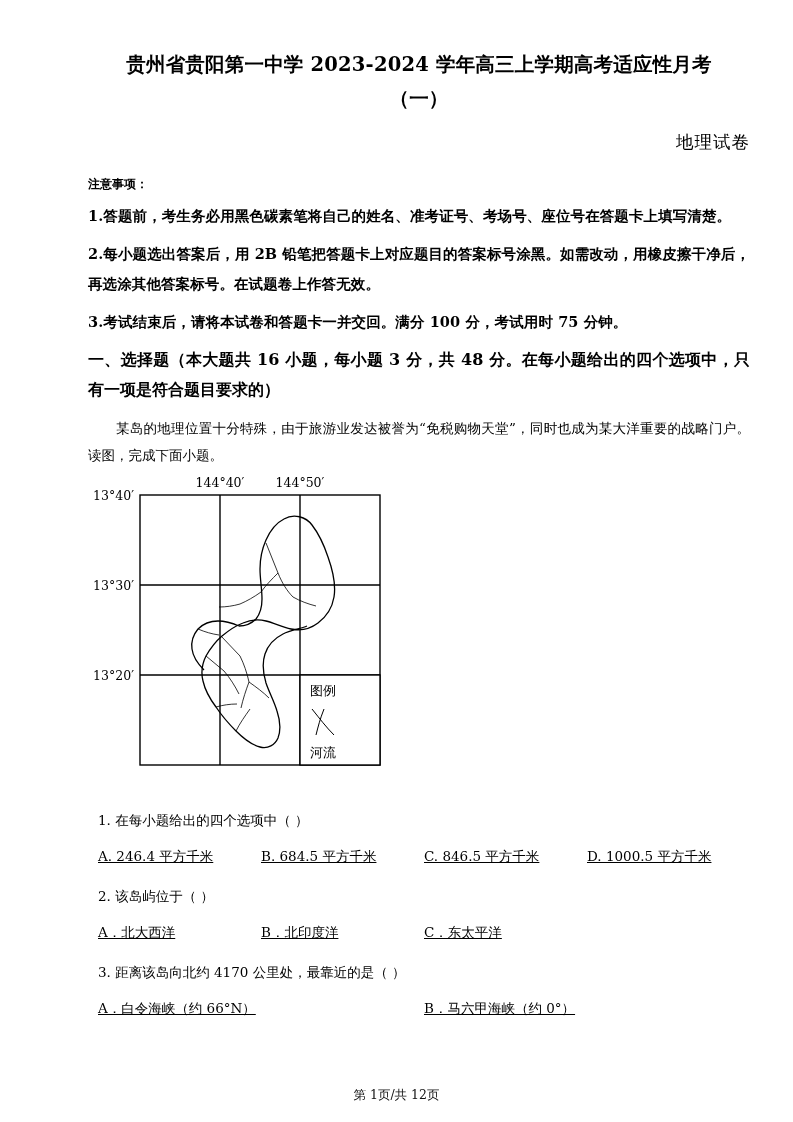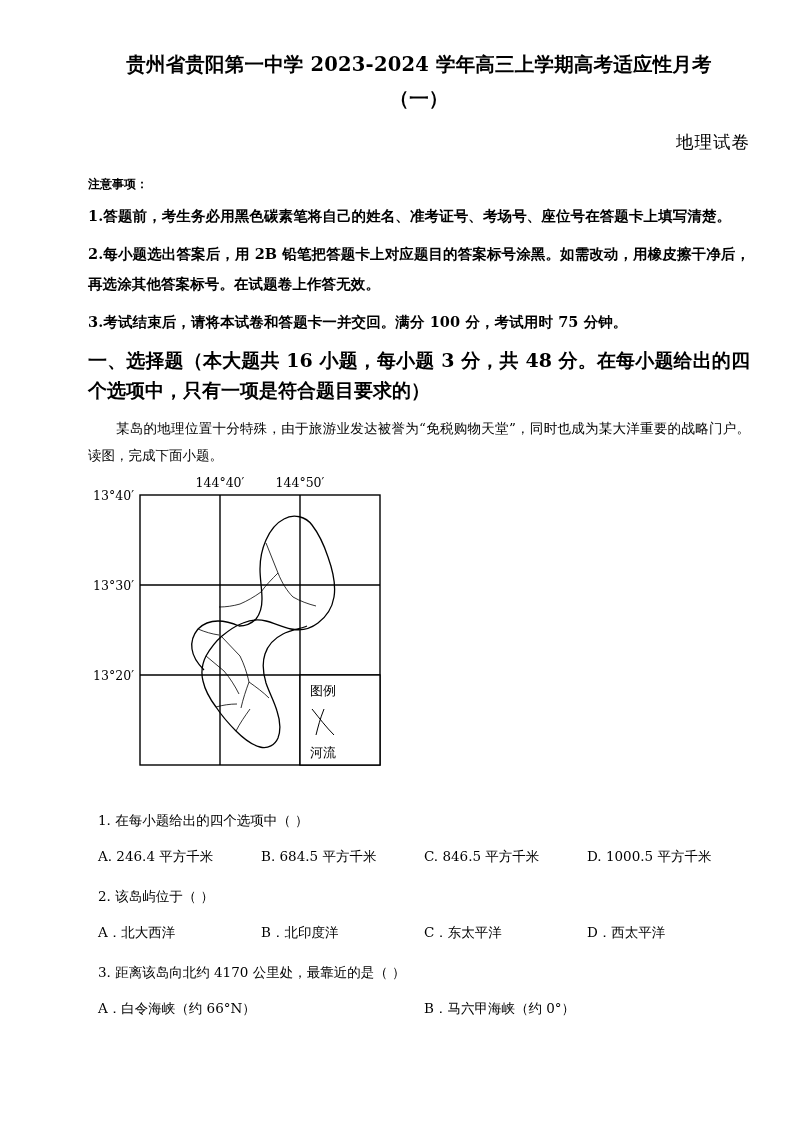--- a/index.html
+++ b/index.html
@@ -55,21 +55,21 @@
     font-weight: bold;
     font-size: 14.5px;
     line-height: 30px;
     margin: 8px 0 0 0;
     text-align: justify;
     letter-spacing: 0.1px;
   }
   p.section-head {
     font-family: "DejaVu Serif", "Liberation Serif", serif;
     font-weight: bold;
-    font-size: 19px;
+    font-size: 16px;
     line-height: 30px;
     margin: 8px 0 0 0;
     text-align: justify;
   }
   p.stem {
     font-family: "DejaVu Serif", "Liberation Serif", serif;
     font-size: 13.5px;
     line-height: 27px;
     margin: 10px 0 0 0;
     text-indent: 28px;
@@ -85,20 +85,21 @@
     font-size: 13.5px;
     line-height: 26px;
     margin: 14px 0 0 10px;
   }
   .opts {
     font-family: "DejaVu Serif", "Liberation Serif", serif;
     font-size: 13.5px;
     line-height: 26px;
     margin: 10px 0 0 10px;
     display: flex;
+    text-decoration: underline;
   }
   .opts.four > div { width: 25%; }
   .opts.two > div { width: 50%; }
   .footer {
     position: absolute;
     left: 0;
     right: 0;
     bottom: 18px;
     text-align: center;
     font-family: "DejaVu Serif", "Liberation Serif", serif;
@@ -220,27 +221,27 @@
     </div>
 
     <div class="q">
       <span>2.</span>
       <span>该岛屿位于（     ）</span>
     </div>
     <div class="opts four">
       <div>A．北大西洋</div>
       <div>B．北印度洋</div>
       <div>C．东太平洋</div>
-      <div>D．西太平洋</div>
     </div>
 
     <div class="q">
       <span>3.</span>
       <span>距离该岛向北约 4170 公里处，最靠近的是（     ）</span>
     </div>
     <div class="opts two">
       <div>A．白令海峡（约 66°N）</div>
       <div>B．马六甲海峡（约 0°）</div>
     </div>
 
   </div>
 
+  <div class="footer">第 1页/共 12页</div>
 </div>
 
 </body></html>

